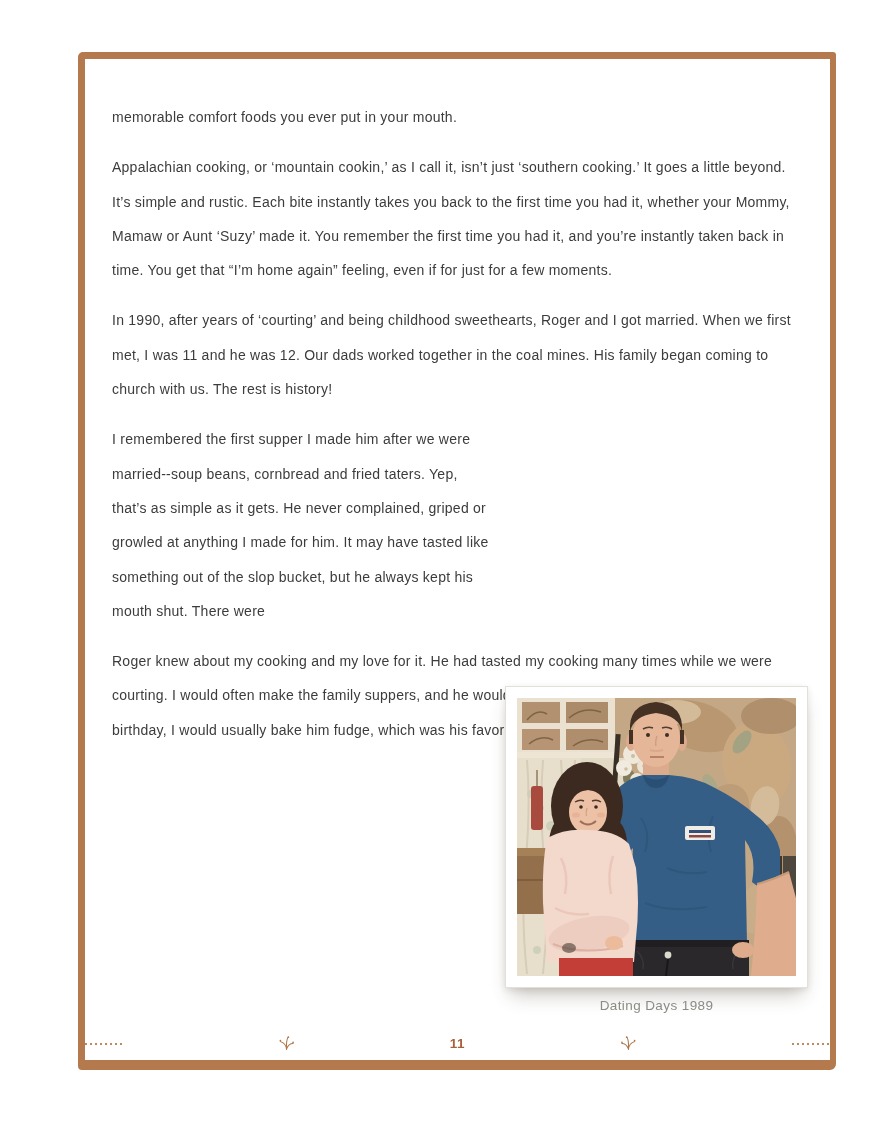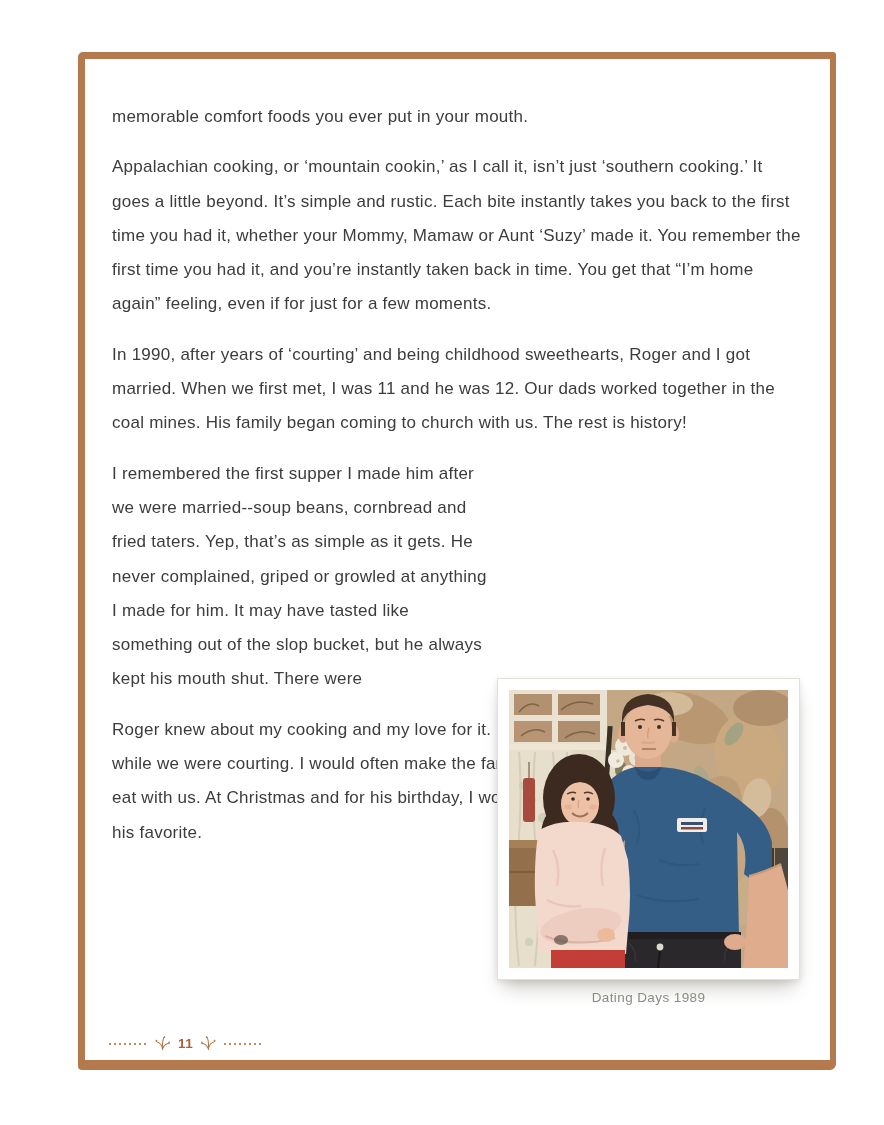--- a/index.html
+++ b/index.html
@@ -9,40 +9,40 @@
   }
   .page {
     position:absolute; left:78px; top:52px; width:758px; height:1018px;
     box-sizing:border-box;
     border-style:solid; border-color:#b5794e;
     border-width:7px 6px 10px 7px;
     border-radius:5px 3px 6px 4px;
   }
   .content {
     position:absolute; left:27px; top:41px; width:692px;
-    color:#3c3c3c; font-size:17px; line-height:34.3px; letter-spacing:.25px;
+    color:#3c3c3c; font-size:14px; line-height:34.3px; letter-spacing:.25px;
   }
   .para { margin:0 0 16px 0; }
   .para.narrow { width:382px; }
 
-  .photo-figure { position:absolute; left:412px; top:619px; width:303px; margin:0; }
+  .photo-figure { position:absolute; left:412px; top:619px; width:303px; margin:8px; }
   .photo-frame {
     box-sizing:border-box; width:303px; height:302px; background:#ffffff;
     border:1px solid #e3e0da; padding:11px;
     box-shadow:0 12px 18px -6px rgba(70,55,40,.30), 0 2px 6px rgba(70,55,40,.12);
   }
   .photo-frame svg { display:block; width:279px; height:278px; }
   .photo-caption {
     margin-top:10px; text-align:center; font-size:13.5px;
     letter-spacing:.4px; color:#8b8b86;
   }
 
   .pagenum-row {
     position:absolute; left:0; right:0; bottom:9px;
-    display:flex; justify-content:flex-start; align-items:center; gap:8px;padding-left:24px;
+    display:flex; justify-content:space-between; align-items:center; gap:8px;
   }
   .dotrule {
     width:38px; height:2px;
     background-image:repeating-linear-gradient(90deg,#c08a5e 0 2px, transparent 2px 5px);
   }
   .orn { width:15px; height:15px; }
   .orn.flip { transform:scaleX(-1); }
   .pagenum { font-size:13.5px; font-weight:bold; color:#a8613a; letter-spacing:.5px; }
 </style>
 </head>

